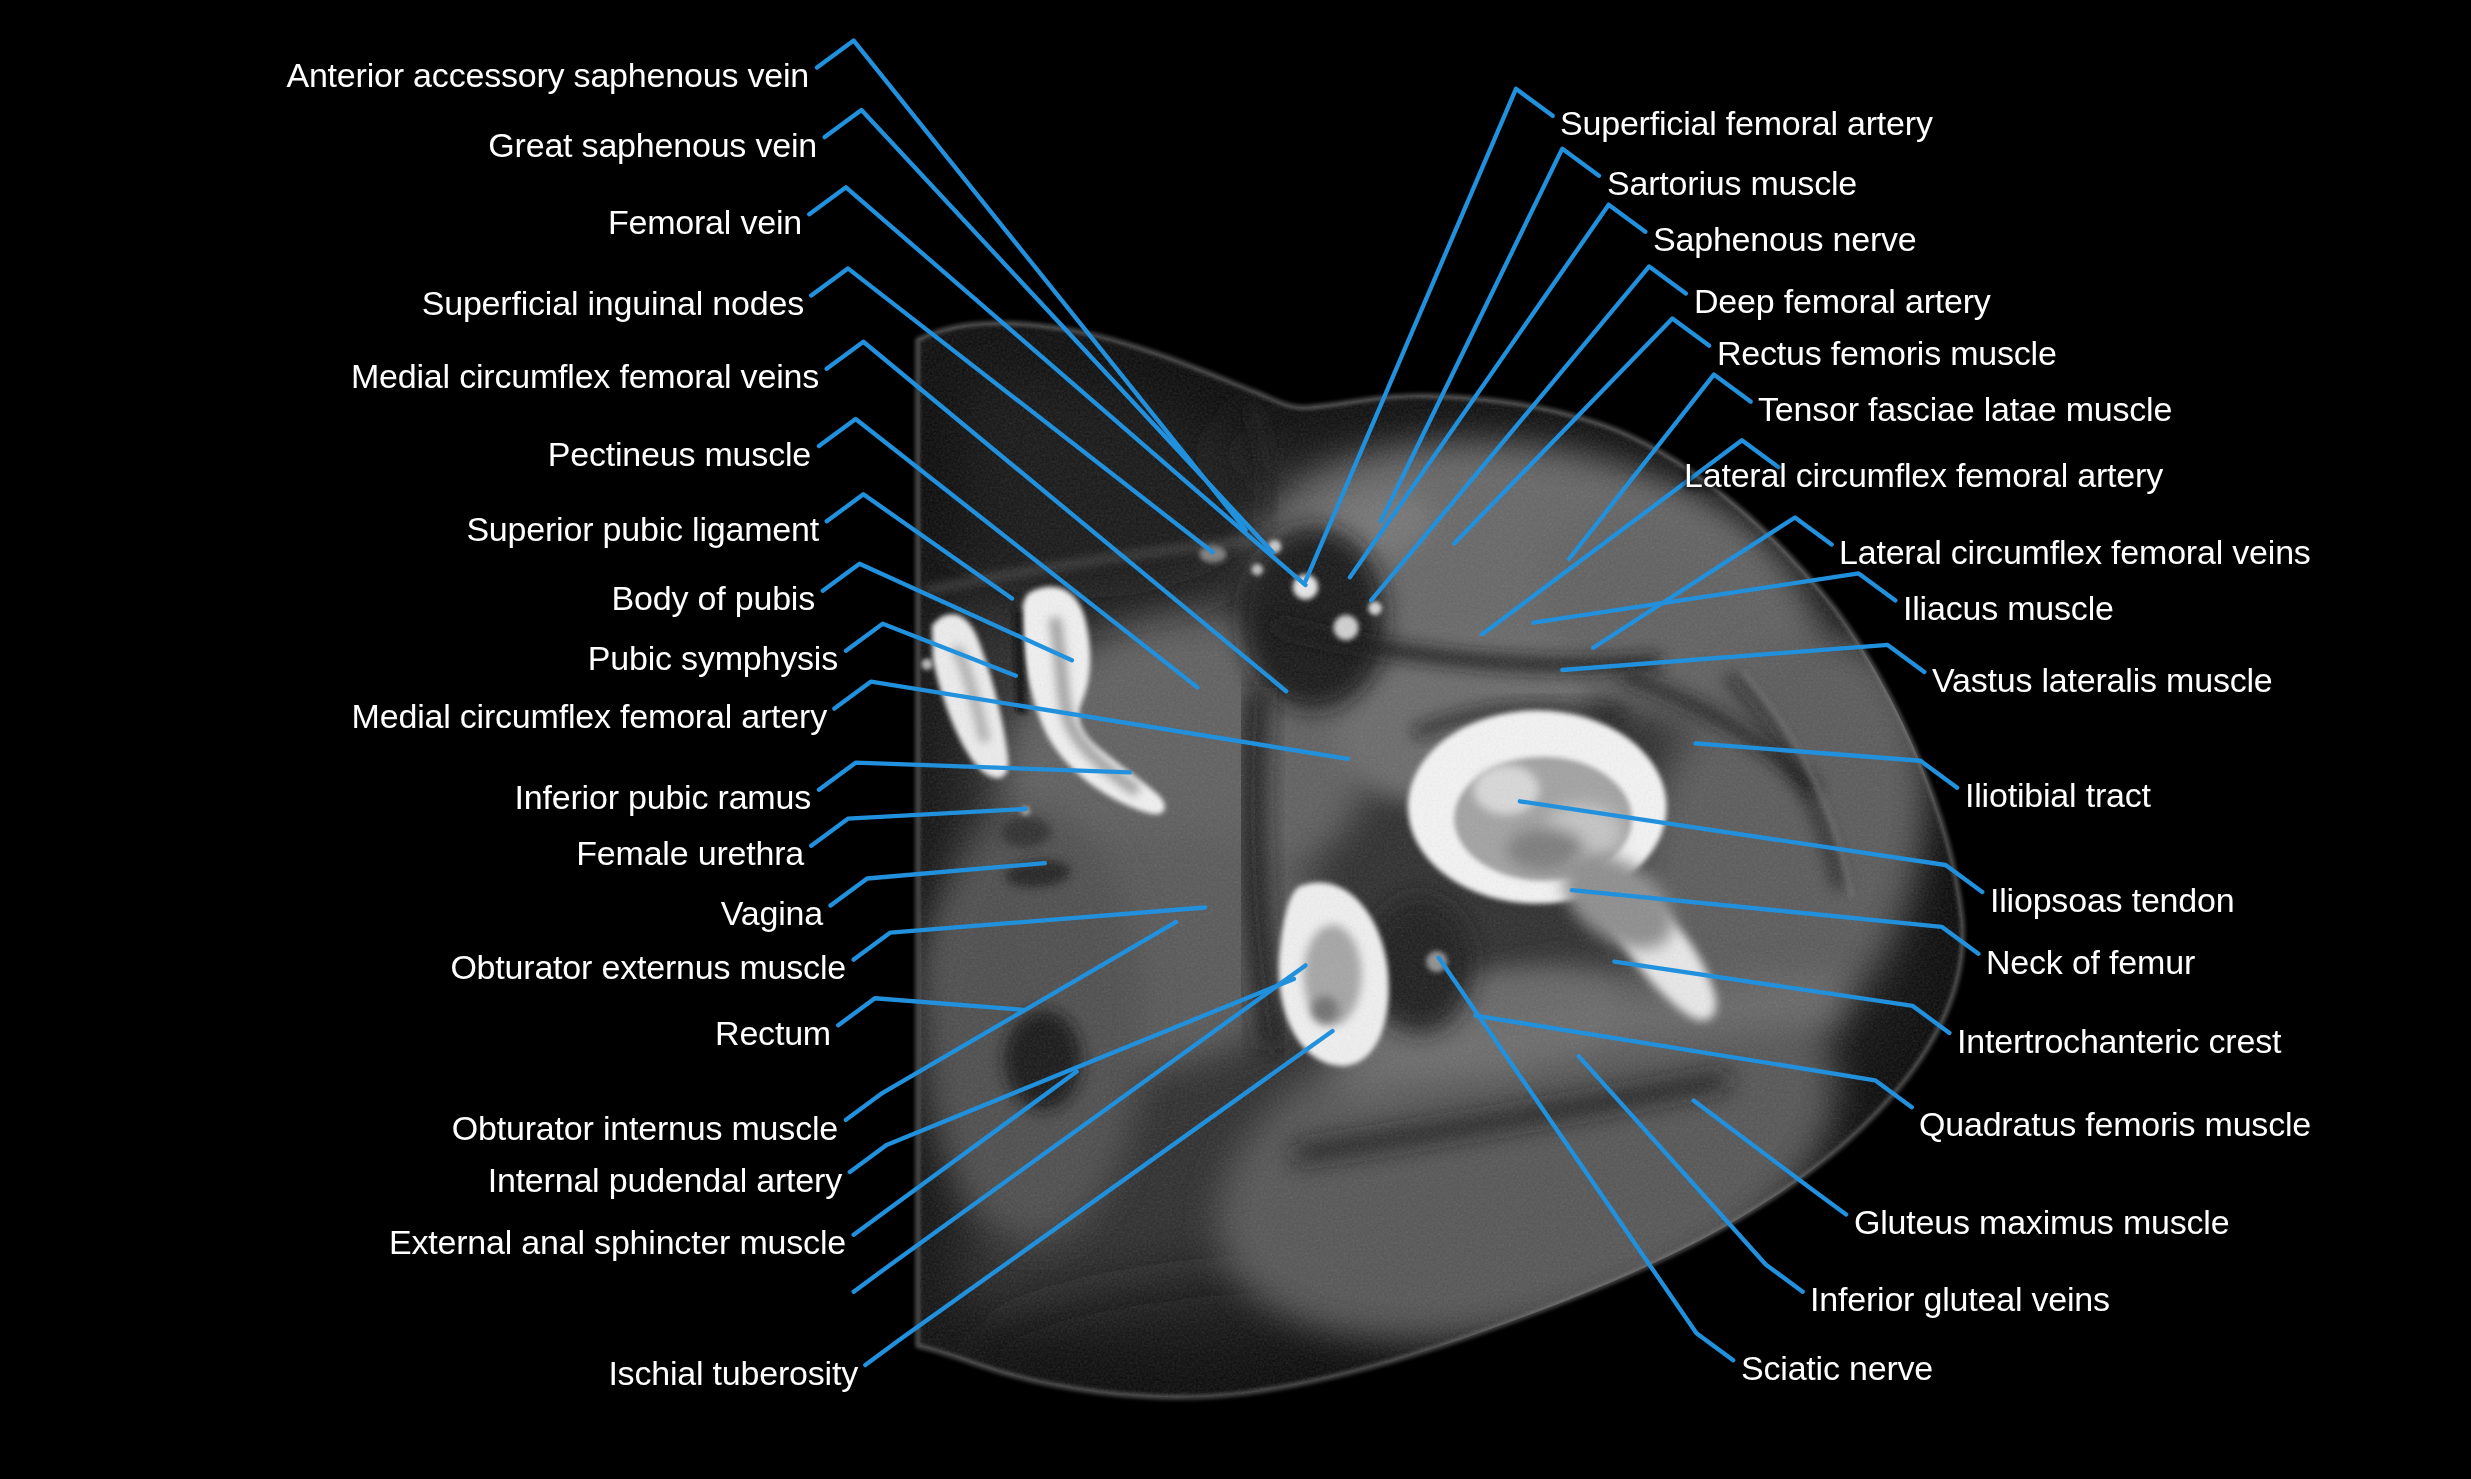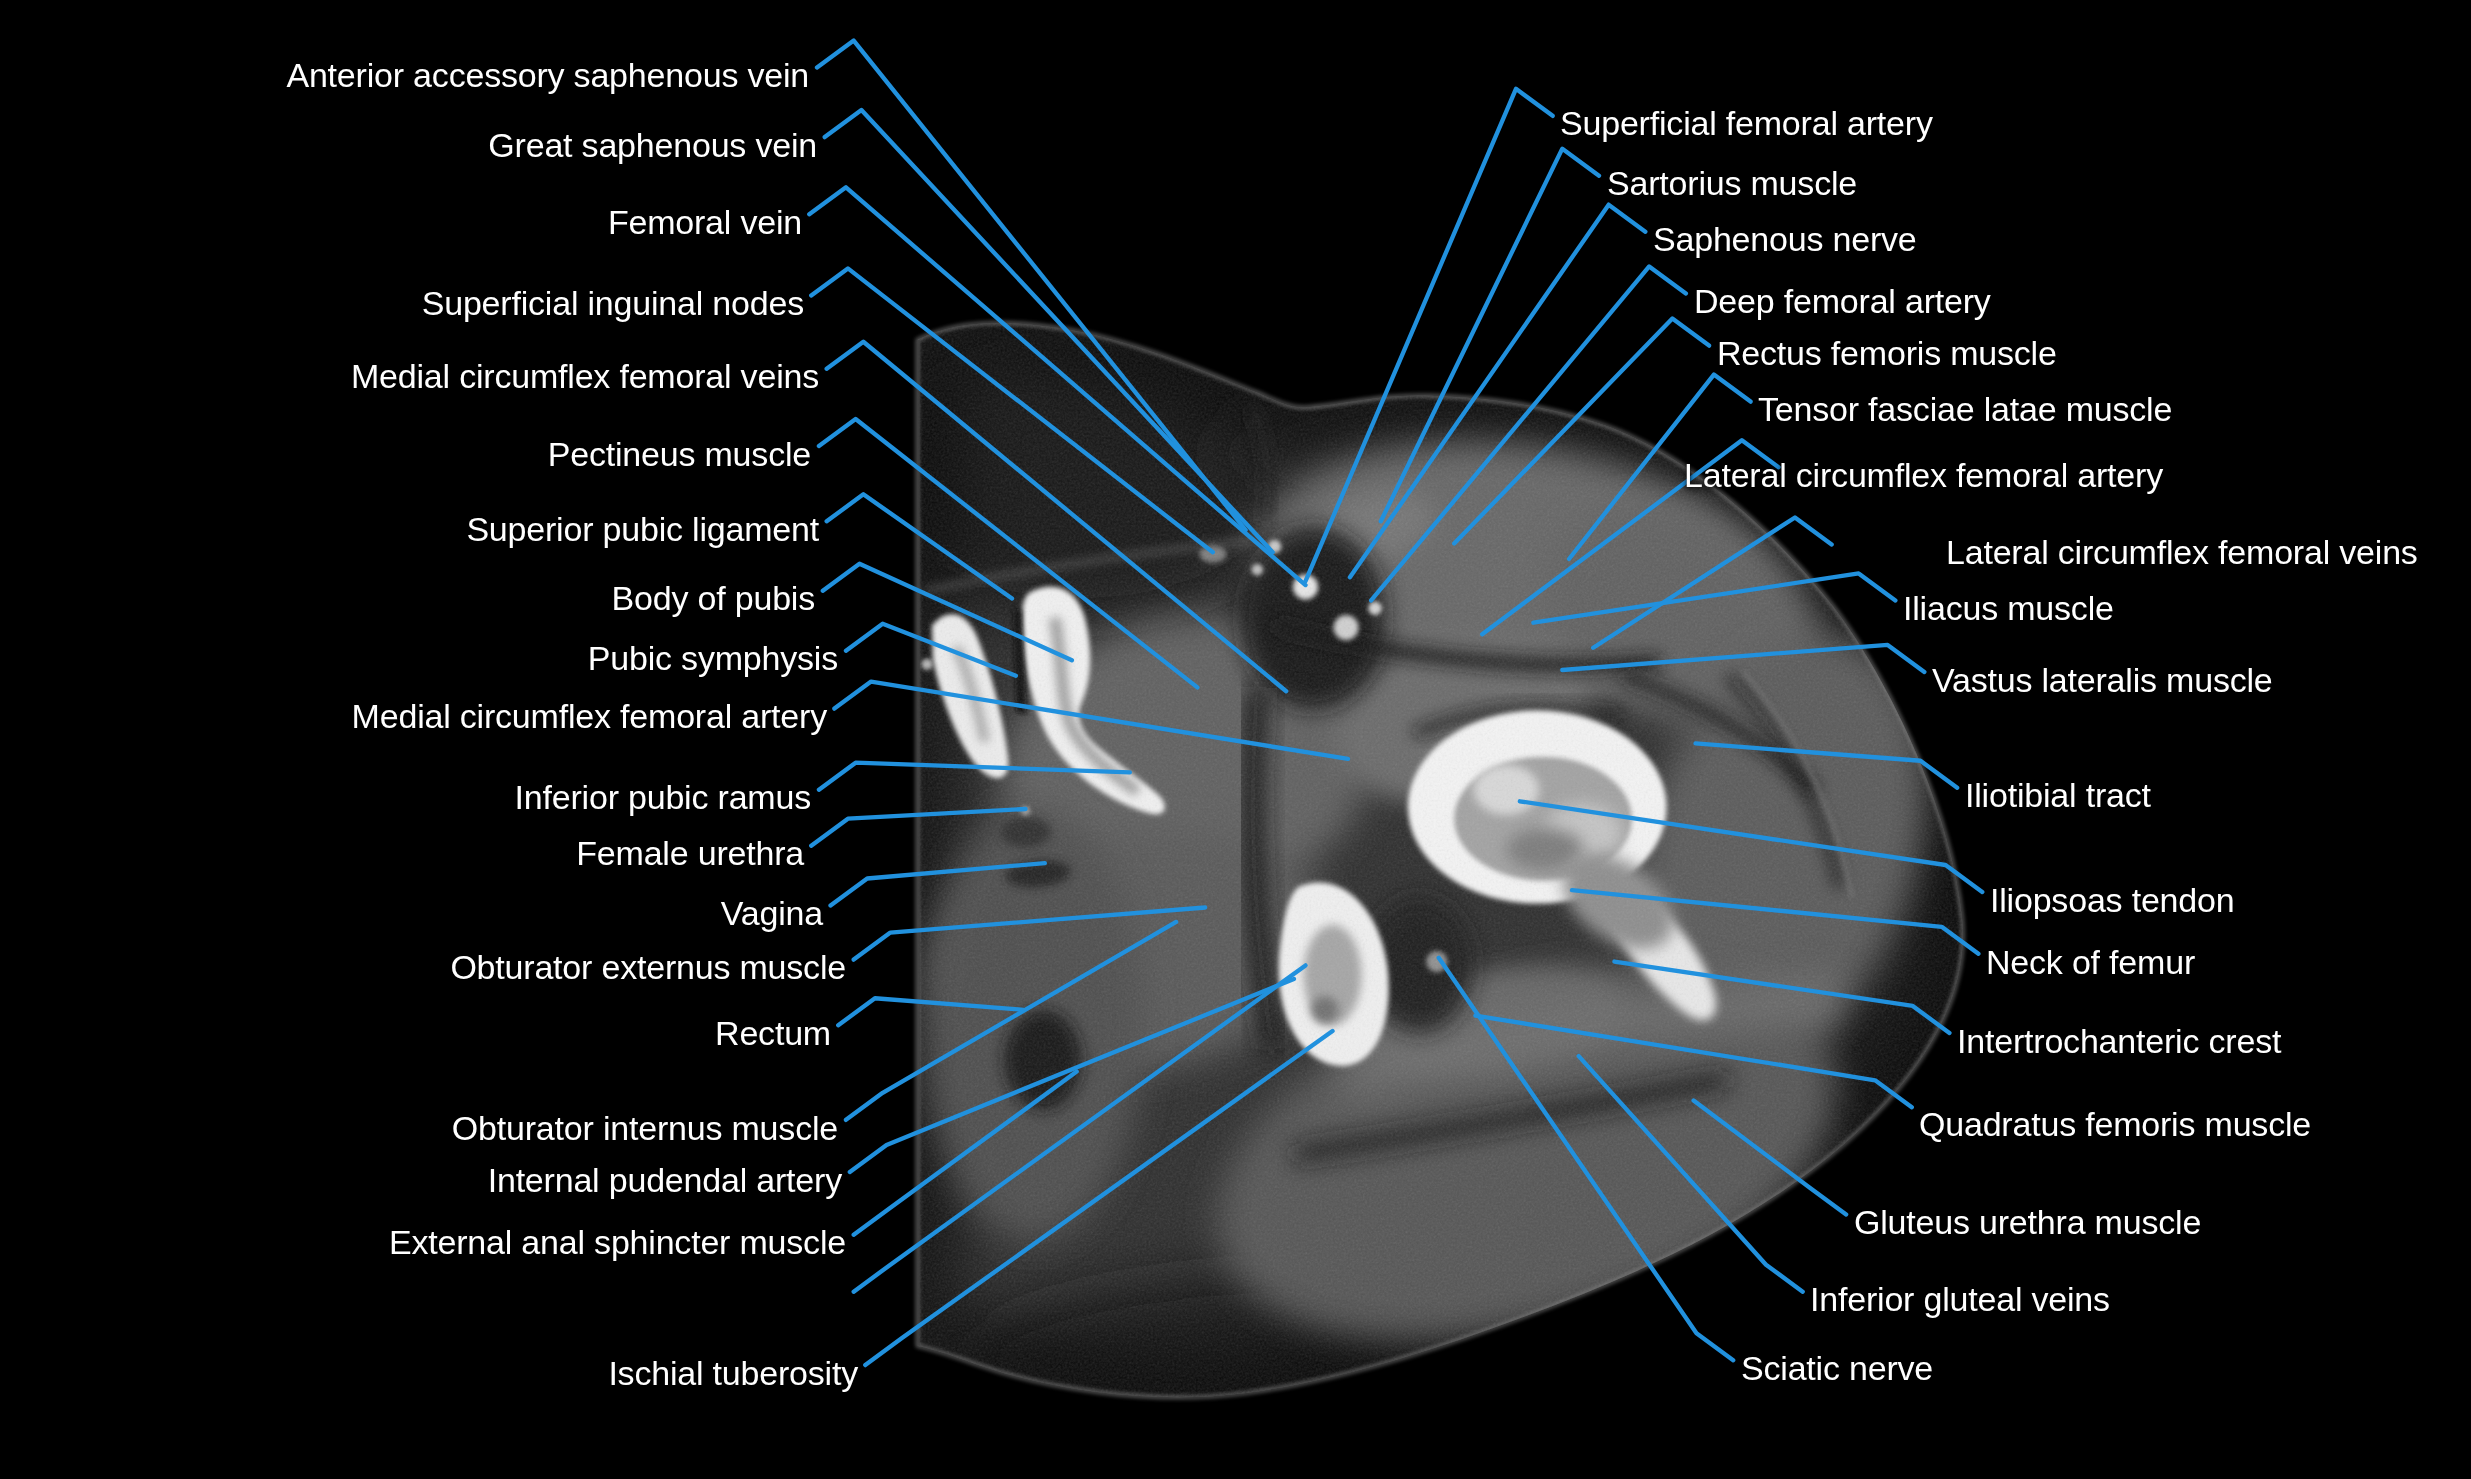--- a/index.html
+++ b/index.html
@@ -200,27 +200,27 @@
       <div class="anat-label left" style="top: 1349px; color: rgb(255, 255, 255); right: 1614px;">Ischial tuberosity</div>
     </div>
   <div class="layer" id="labels-right">
       <div class="anat-label right" style="top: 99px; color: rgb(255, 255, 255); left: 1560px;">Superficial femoral artery</div>
       <div class="anat-label right" style="top: 159px; color: rgb(255, 255, 255); left: 1607px;">Sartorius muscle</div>
       <div class="anat-label right" style="top: 215px; color: rgb(255, 255, 255); left: 1653px;">Saphenous nerve</div>
       <div class="anat-label right" style="top: 277px; color: rgb(255, 255, 255); left: 1694px;">Deep femoral artery</div>
       <div class="anat-label right" style="top: 329px; color: rgb(255, 255, 255); left: 1717px;">Rectus femoris muscle</div>
       <div class="anat-label right" style="top: 385px; color: rgb(255, 255, 255); left: 1758px;">Tensor fasciae latae muscle</div>
       <div class="anat-label right" style="top: 451px; color: rgb(255, 255, 255); left: 1684px;">Lateral circumflex femoral artery</div>
-      <div class="anat-label right" style="top: 528px; color: rgb(255, 255, 255); left: 1946px;">Lateral circumflex femoral veins</div>
+      <div class="anat-label right" style="top: 528px; color: rgb(255, 255, 255); left: 1839px;">Lateral circumflex femoral veins</div>
       <div class="anat-label right" style="top: 584px; color: rgb(255, 255, 255); left: 1903px;">Iliacus muscle</div>
       <div class="anat-label right" style="top: 656px; color: rgb(255, 255, 255); left: 1932px;">Vastus lateralis muscle</div>
       <div class="anat-label right" style="top: 771px; color: rgb(255, 255, 255); left: 1965px;">Iliotibial tract</div>
       <div class="anat-label right" style="top: 876px; color: rgb(255, 255, 255); left: 1990px;">Iliopsoas tendon</div>
       <div class="anat-label right" style="top: 938px; color: rgb(255, 255, 255); left: 1986px;">Neck of femur</div>
       <div class="anat-label right" style="top: 1017px; color: rgb(255, 255, 255); left: 1957px;">Intertrochanteric crest</div>
       <div class="anat-label right" style="top: 1091px; color: rgb(255, 255, 255); left: 1919px; margin-top: 9px;">Quadratus femoris muscle</div>
-      <div class="anat-label right" style="top: 1198px; color: rgb(255, 255, 255); left: 1854px;">Gluteus urethra muscle</div>
+      <div class="anat-label right" style="top: 1198px; color: rgb(255, 255, 255); left: 1854px;">Gluteus maximus muscle</div>
       <div class="anat-label right" style="top: 1275px; color: rgb(255, 255, 255); left: 1810px;">Inferior gluteal veins</div>
       <div class="anat-label right" style="top: 1344px; color: rgb(255, 255, 255); left: 1741px;">Sciatic nerve</div>
     </div>
 
 </div>
 
 
 </body></html>

